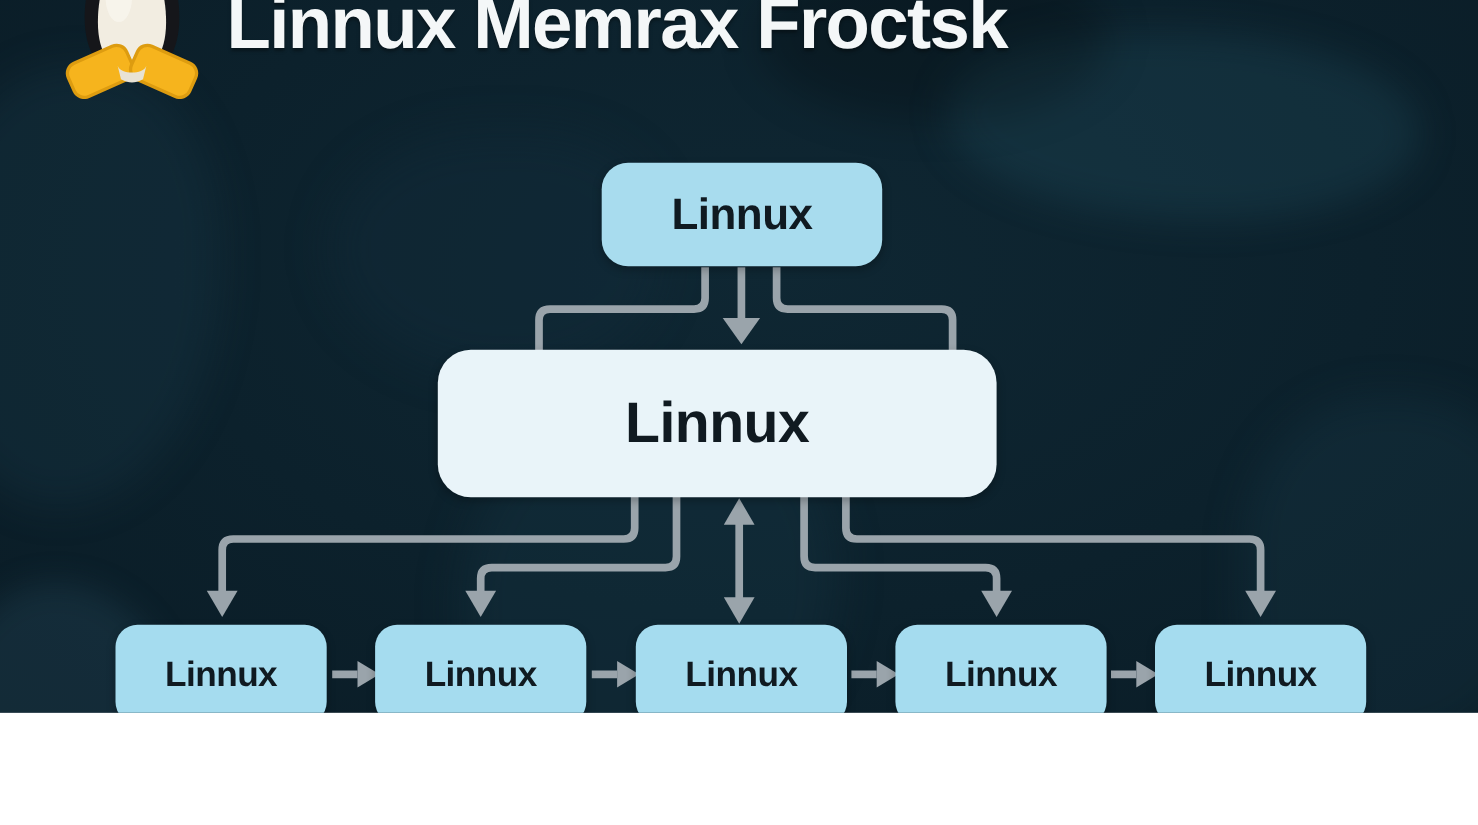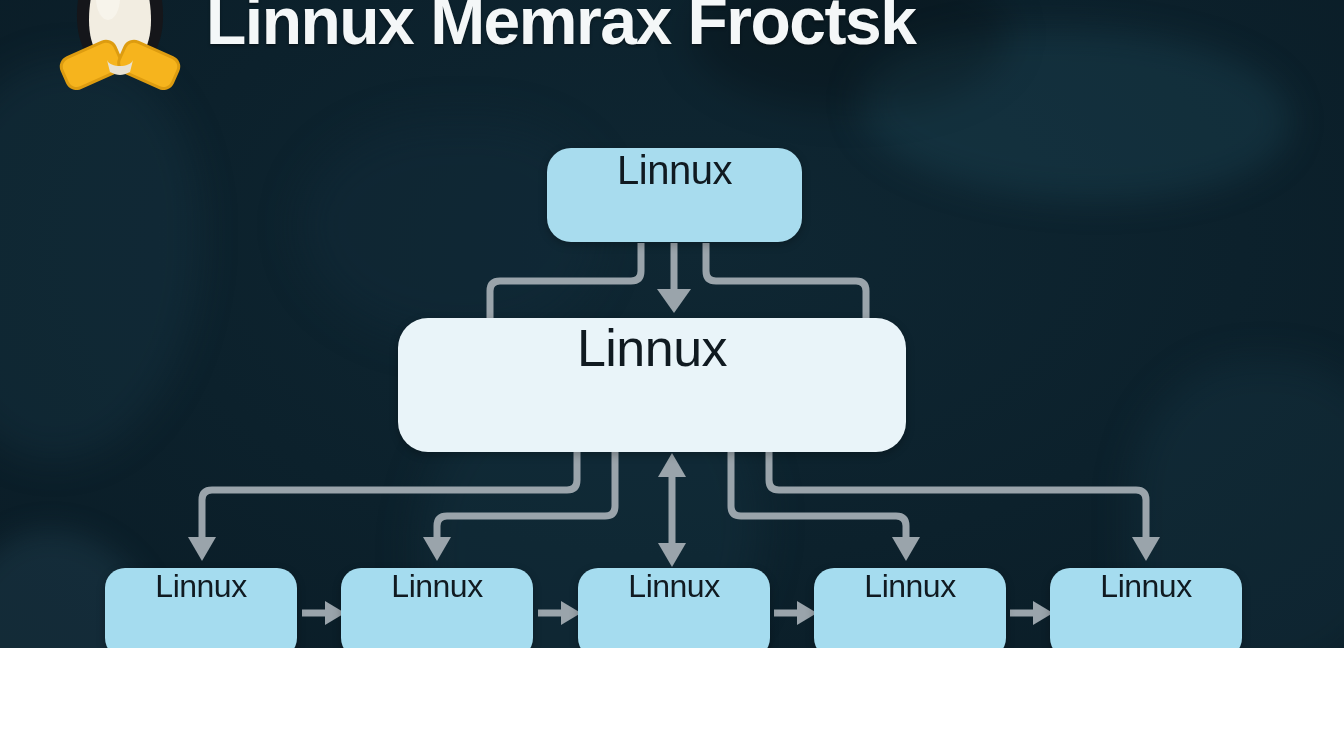--- a/index.html
+++ b/index.html
@@ -38,23 +38,23 @@
     font-weight: bold;
     letter-spacing: -1.5px;
     color: #f4f7f8;
     white-space: nowrap;
     text-shadow: 0 2px 3px rgba(0,0,0,.35);
   }
 
   .node {
     position: absolute;
     display: flex;
-    align-items: flex-start;
+    align-items: center;
     justify-content: center;
-    font-weight: normal;
+    font-weight: bold;
     color: #101a21;
     box-shadow: 0 3px 8px rgba(0,0,0,.25);
   }
   .root-box   { left: 547px; top: 148px; width: 255px; height: 94px;  background: #a8dcee; border-radius: 24px; font-size: 40px; letter-spacing: -0.5px; }
   .hub-box    { left: 398px; top: 318px; width: 508px; height: 134px; background: #e9f4f9; border-radius: 30px; font-size: 52px; letter-spacing: -0.5px; }
   .mid-box    { top: 568px; width: 192px; height: 90px; background: #a5dcef; border-radius: 20px; font-size: 32px; letter-spacing: -0.5px; }
   .bottom-box { top: 702px; width: 192px; height: 96px; background: #f9c8a2; border-radius: 20px; font-size: 33px; letter-spacing: -0.5px; }
   .x1 { left: 105px; }
   .x2 { left: 341px; }
   .x3 { left: 578px; }

